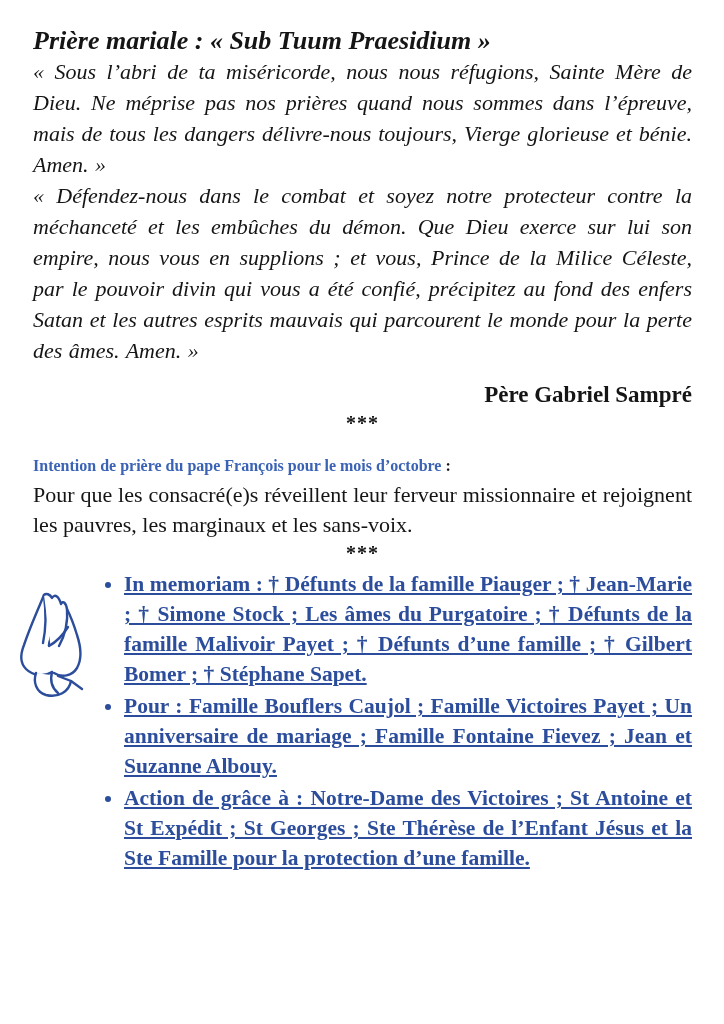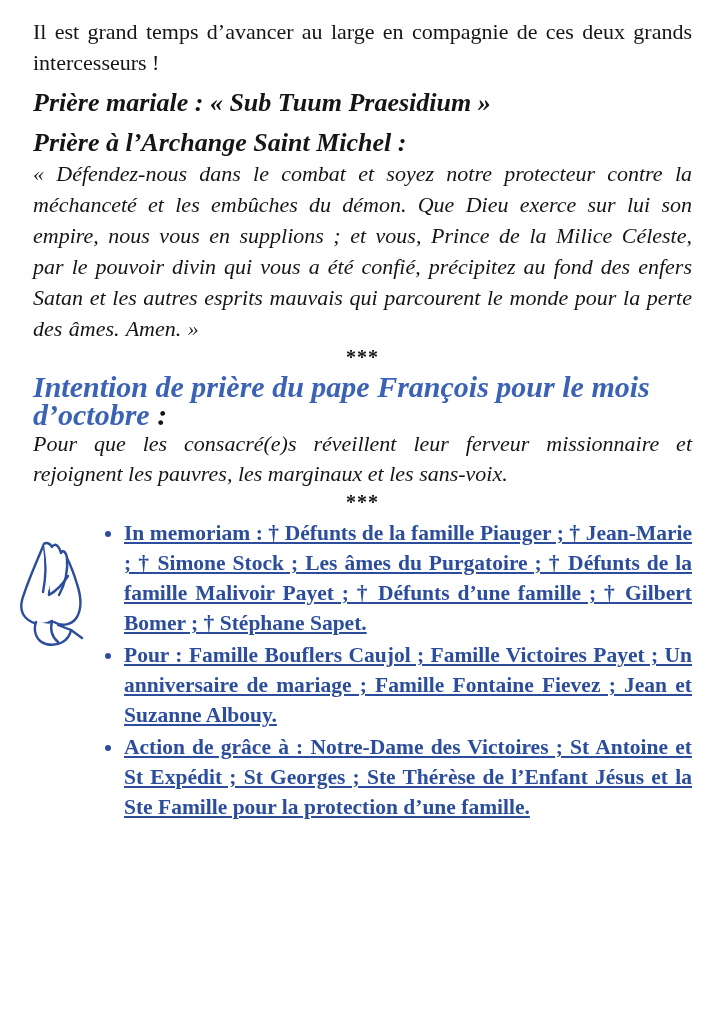--- a/index.html
+++ b/index.html
@@ -29,26 +29,26 @@
   .signature {
     margin-top:14px;
     text-align:right; font-weight:bold; font-size:23px; line-height:30px;
   }
   .separator {
     text-align:center; font-weight:bold; font-size:20px; line-height:22px;
     letter-spacing:1px; margin-top:2px;
   }
 
   .intention-title {
-    margin-top:5px;
-    font-size:30px; font-weight:bold; font-style:italic; line-height:28px;
+    margin-top:18px;
+    font-size:16px; font-weight:bold; line-height:28px;
     color:var(--blue-medium, #3a62b5);
   }
   .intention-title .colon { color:var(--text, #151515); }
-  .intention-body { font-size:22px; font-style:italic; line-height:30px; }
+  .intention-body { font-size:22px; line-height:30px; }
 
   .prayer-section { position:relative; margin-top:3px; }
   .hands {
     position:absolute; left:-25px; top:20px;
     width:92px; height:116px;
   }
   .prayer-content { margin-left:67px; }
   .prions-heading {
     display:inline-block;
     color:var(--blue-dark, #2b4d9b);
@@ -63,27 +63,27 @@
     text-align:justify;
   }
   ul.prayer-items li { margin-bottom:2px;text-decoration:underline; }
   ul.prayer-items li::marker { color:var(--blue-dark, #2b4d9b); }
 </style>
 </head>
 <body>
 
 <div class="page">
 
-  <p class="intro justify">Il est grand temps d’avancer au large en compagnie de ces deux grands intercesseurs !</p>
 
   <p class="prayer-title">Prière mariale : « Sub Tuum Praesidium »</p>
+  <p class="prayer-body justify">« Sous l’abri de ta miséricorde, nous nous réfugions, Sainte Mère de Dieu. Ne méprise pas nos prières quand nous sommes dans l’épreuve, mais de tous les dangers délivre-nous toujours, Vierge glorieuse et bénie. Amen. »</p>
 
-  <p class="prayer-title">Prière à l’Archange Saint Michel :</p>
   <p class="prayer-body justify">« Défendez-nous dans le combat et soyez notre protecteur contre la méchanceté et les embûches du démon. Que Dieu exerce sur lui son empire, nous vous en supplions ; et vous, Prince de la Milice Céleste, par le pouvoir divin qui vous a été confié, précipitez au fond des enfers Satan et les autres esprits mauvais qui parcourent le monde pour la perte des âmes. Amen. »</p>
 
+  <p class="signature">Père Gabriel Sampré</p>
 
   <p class="separator">***</p>
 
   <p class="intention-title"><span>Intention de prière du pape François pour le mois d’octobre</span><span class="colon"> :</span></p>
   <p class="intention-body justify">Pour que les consacré(e)s réveillent leur ferveur missionnaire et rejoignent les pauvres, les marginaux et les sans-voix.</p>
 
   <p class="separator">***</p>
 
   <div class="prayer-section">
     <svg class="hands" viewBox="0 0 92 116" aria-hidden="true">

